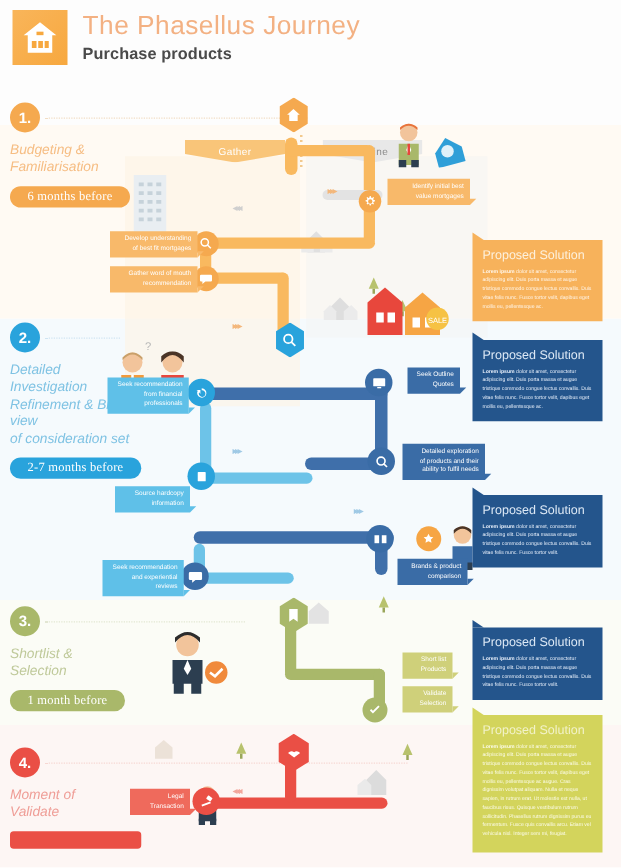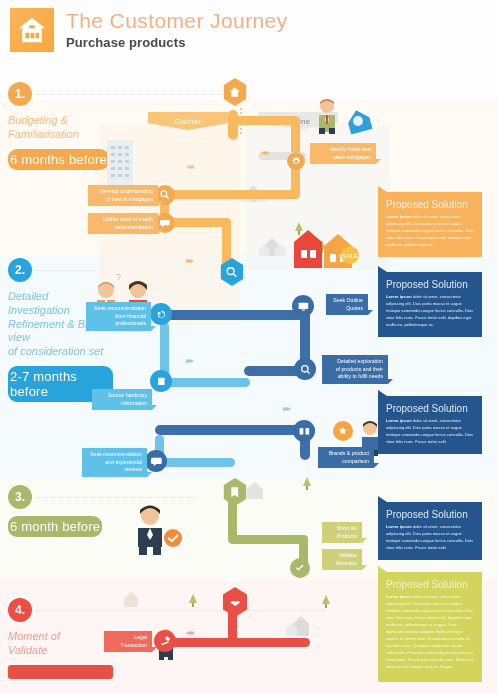--- a/index.html
+++ b/index.html
@@ -38,21 +38,21 @@
   
   .stage { position:absolute; left:8px; width:105px; }
   .stage-num {
     width:24px; height:24px; border-radius:50%;
     color:#fff; font-size:12px; font-weight:bold;
     display:flex; align-items:center; justify-content:center;
   }
   .stage-title { margin-top:8px; font-size:11px; line-height:1.25; font-weight:300;font-style:italic; }
   .stage-pill {
     margin-top:7px; display:inline-block; border-radius:9px;
-    padding:3px 2px; font-size:13px; color:#fff; letter-spacing:.2px;
+    padding:3px 14px; font-size:10px; color:#fff; letter-spacing:.2px;font-family:Liberation Serif, serif;
   }
   .dotline { position:absolute; height:1px; left:36px; width:210px; }
 
   
   .s1 .stage-num{ background:#f5a94f; }  .s1 .stage-title{ color:#f6bd83; } .s1 .stage-pill{ background:#f5a94f; }
   .s2 .stage-num{ background:#29a3dc; }  .s2 .stage-title{ color:#7ec2e3; } .s2 .stage-pill{ background:#29a3dc; }
   .s3 .stage-num{ background:#a9b86a; }  .s3 .stage-title{ color:#bfc99a; } .s3 .stage-pill{ background:#a9b86a; }
   .s4 .stage-num{ background:#ea4f45; }  .s4 .stage-title{ color:#ef9d96; } .s4 .stage-bar{ background:#ea4f45; height:14px; border-radius:3px; margin-top:7px; width:100%; }
 
   
@@ -158,21 +158,21 @@
     <div class="logo-box">
       <svg viewBox="0 0 32 30">
         <path d="M16 2 L30 13 L26.5 13 L26.5 28 L5.5 28 L5.5 13 L2 13 Z" fill="#ffffff"></path>
         <rect x="9" y="18" width="4" height="6" fill="#f7a83f"></rect>
         <rect x="14.5" y="18" width="4" height="6" fill="#f7a83f"></rect>
         <rect x="20" y="18" width="3.5" height="6" fill="#f7a83f"></rect>
         <rect x="13" y="10" width="6" height="3" fill="#f7a83f"></rect>
       </svg>
     </div>
     <div class="header-text">
-      <div class="title-main">The Customer Journey</div>
+      <div class="title-main">The Phasellus Journey</div>
       <div class="title-sub">Purchase products</div>
     </div>
   </div>
 
   <div class="chan chan-offline">
     <span>Gather</span>
   </div>
   <div class="chan-div"></div>
   <div class="chan chan-online">
     <span>Online</span>
@@ -190,21 +190,23 @@
     <div class="stage-num">2.</div>
     <div class="stage-title" style="white-space:pre-line">Detailed Investigation
 Refinement &amp; Broad view
 of consideration set</div>
     <div class="stage-pill">2-7 months before</div>
   </div>
   <div class="dotline" style="top:270px;width:60px;border-top:1px dotted #cfe4f2;"></div>
 
   <div class="stage s3" style="top:485px;">
     <div class="stage-num">3.</div>
-    <div class="stage-pill">6 month before</div>
+    <div class="stage-title" style="white-space:pre-line">Shortlist &amp;
+Selection</div>
+    <div class="stage-pill">1 month before</div>
   </div>
   <div class="dotline" style="top:497px;width:160px;border-top:1px dotted #e2e6d2;"></div>
 
   <div class="stage s4" style="top:598px;">
     <div class="stage-num">4.</div>
     <div class="stage-title" style="white-space:pre-line">Moment of
 Validate</div>
     <div class="stage-bar"></div>
   </div>
   <div class="dotline" style="top:610px;width:290px;border-top:1px dotted #f6d7d2;"></div>

